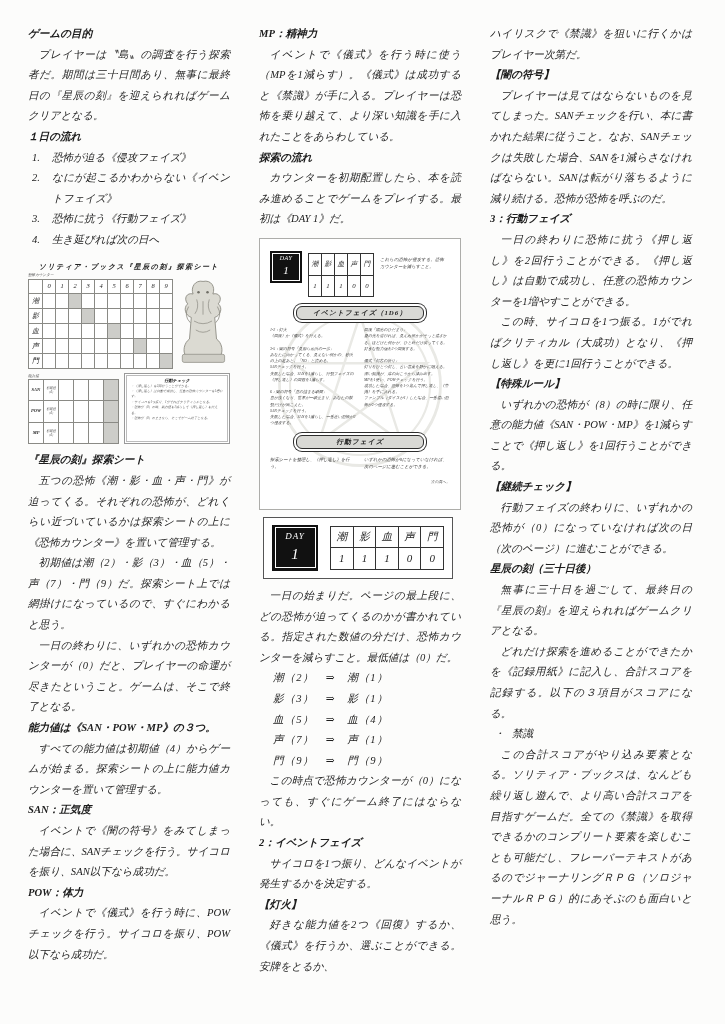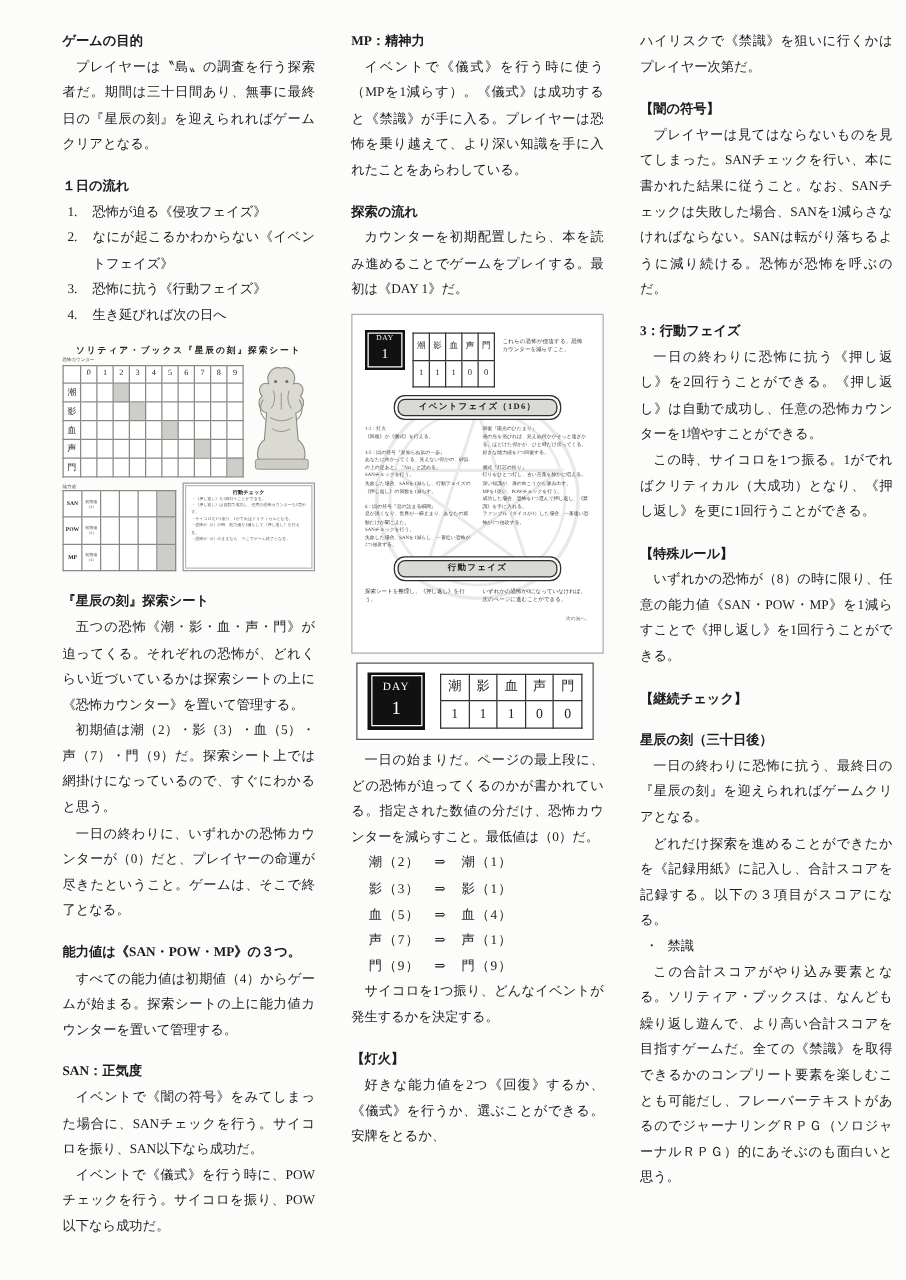--- a/index.html
+++ b/index.html
@@ -1,20 +1,20 @@
 <!DOCTYPE html>
 <html lang="ja"><head>
 <meta charset="utf-8">
 <style>
   * { margin:0; padding:0; box-sizing:border-box; }
   html,body { width:725px; height:1024px; background:#fcfcfb; overflow:hidden; }
   body { font-family:"Liberation Serif","DejaVu Serif",serif; color:#1c1c1c; }
-  .page { display:flex; gap:29px; padding:24px 30px 0 50px; width:691px; height:1024px; }
+  .page { display:flex; gap:29px; padding:24px 30px 0 28px; width:691px; height:1024px;font-style:italic; }
   .col { flex:0 0 202px; width:202px; font-size:10.6px; line-height:20.6px; text-align:justify; }
-  .col h3 { font-size:10.6px; font-weight:bold; margin-top:13px; }
+  .col h3 { font-size:10.6px; font-weight:bold; }
   .col h3.first { margin-top:0; }
   .col p { text-indent:1em; }
   .col p.noind { text-indent:0; }
 
   
   .flow { list-style:none; }
   .flow li { display:grid; grid-template-columns:24px 1fr; }
   .flow .num { text-indent:4px; }
 
   
@@ -244,20 +244,21 @@
     <p>五つの恐怖《潮・影・血・声・門》が迫ってくる。それぞれの恐怖が、どれくらい近づいているかは探索シートの上に《恐怖カウンター》を置いて管理する。</p>
     <p>初期値は潮（2）・影（3）・血（5）・声（7）・門（9）だ。探索シート上では網掛けになっているので、すぐにわかると思う。</p>
     <p>一日の終わりに、いずれかの恐怖カウンターが（0）だと、プレイヤーの命運が尽きたということ。ゲームは、そこで終了となる。</p>
 
     <h3>能力値は《SAN・POW・MP》の３つ。</h3>
     <p>すべての能力値は初期値（4）からゲームが始まる。探索シートの上に能力値カウンターを置いて管理する。</p>
 
     <h3>SAN：正気度</h3>
     <p>イベントで《闇の符号》をみてしまった場合に、SANチェックを行う。サイコロを振り、SAN以下なら成功だ。</p>
 
+    <h3>POW：体力</h3>
     <p>イベントで《儀式》を行う時に、POWチェックを行う。サイコロを振り、POW以下なら成功だ。</p>
 
   </div>
 
   <div class="col">
     <h3 class="first">MP：精神力</h3>
     <p>イベントで《儀式》を行う時に使う（MPを1減らす）。《儀式》は成功すると《禁識》が手に入る。プレイヤーは恐怖を乗り越えて、より深い知識を手に入れたことをあらわしている。</p>
 
     <h3>探索の流れ</h3>
     <p>カウンターを初期配置したら、本を読み進めることでゲームをプレイする。最初は《DAY 1》だ。</p>
@@ -358,44 +359,47 @@
     </div>
 
     <p>一日の始まりだ。ページの最上段に、どの恐怖が迫ってくるのかが書かれている。指定された数値の分だけ、恐怖カウンターを減らすこと。最低値は（0）だ。</p>
     <div class="arrows">
       <div>潮（2）　⇒　潮（1）</div>
       <div>影（3）　⇒　影（1）</div>
       <div>血（5）　⇒　血（4）</div>
       <div>声（7）　⇒　声（1）</div>
       <div>門（9）　⇒　門（9）</div>
     </div>
-
+    <p>この時点で恐怖カウンターが（0）になっても、すぐにゲーム終了にはならない。</p>
+
+    <h3>2：イベントフェイズ</h3>
     <p>サイコロを1つ振り、どんなイベントが発生するかを決定する。</p>
 
     <h3>【灯火】</h3>
     <p>好きな能力値を2つ《回復》するか、《儀式》を行うか、選ぶことができる。安牌をとるか、</p>
   </div>
 
   <div class="col">
     <p class="noind">ハイリスクで《禁識》を狙いに行くかはプレイヤー次第だ。</p>
 
     <h3>【闇の符号】</h3>
     <p>プレイヤーは見てはならないものを見てしまった。SANチェックを行い、本に書かれた結果に従うこと。なお、SANチェックは失敗した場合、SANを1減らさなければならない。SANは転がり落ちるように減り続ける。恐怖が恐怖を呼ぶのだ。</p>
 
     <h3>3：行動フェイズ</h3>
     <p>一日の終わりに恐怖に抗う《押し返し》を2回行うことができる。《押し返し》は自動で成功し、任意の恐怖カウンターを1増やすことができる。</p>
     <p>この時、サイコロを1つ振る。1がでればクリティカル（大成功）となり、《押し返し》を更に1回行うことができる。</p>
 
     <h3>【特殊ルール】</h3>
     <p>いずれかの恐怖が（8）の時に限り、任意の能力値《SAN・POW・MP》を1減らすことで《押し返し》を1回行うことができる。</p>
 
     <h3>【継続チェック】</h3>
+    <p>行動フェイズの終わりに、いずれかの恐怖が（0）になっていなければ次の日（次のページ）に進むことができる。</p>
 
     <h3>星辰の刻（三十日後）</h3>
-    <p>一日の終わりに恐怖に抗う、最終日の『星辰の刻』を迎えられればゲームクリアとなる。</p>
+    <p>無事に三十日を過ごして、最終日の『星辰の刻』を迎えられればゲームクリアとなる。</p>
     <p>どれだけ探索を進めることができたかを《記録用紙》に記入し、合計スコアを記録する。以下の３項目がスコアになる。</p>
     <div class="score">
       <div>禁識</div>
     </div>
     <p>この合計スコアがやり込み要素となる。ソリティア・ブックスは、なんども繰り返し遊んで、より高い合計スコアを目指すゲームだ。全ての《禁識》を取得できるかのコンプリート要素を楽しむことも可能だし、フレーバーテキストがあるのでジャーナリングＲＰＧ（ソロジャーナルＲＰＧ）的にあそぶのも面白いと思う。</p>
 
   </div>
 
 </div>
 

